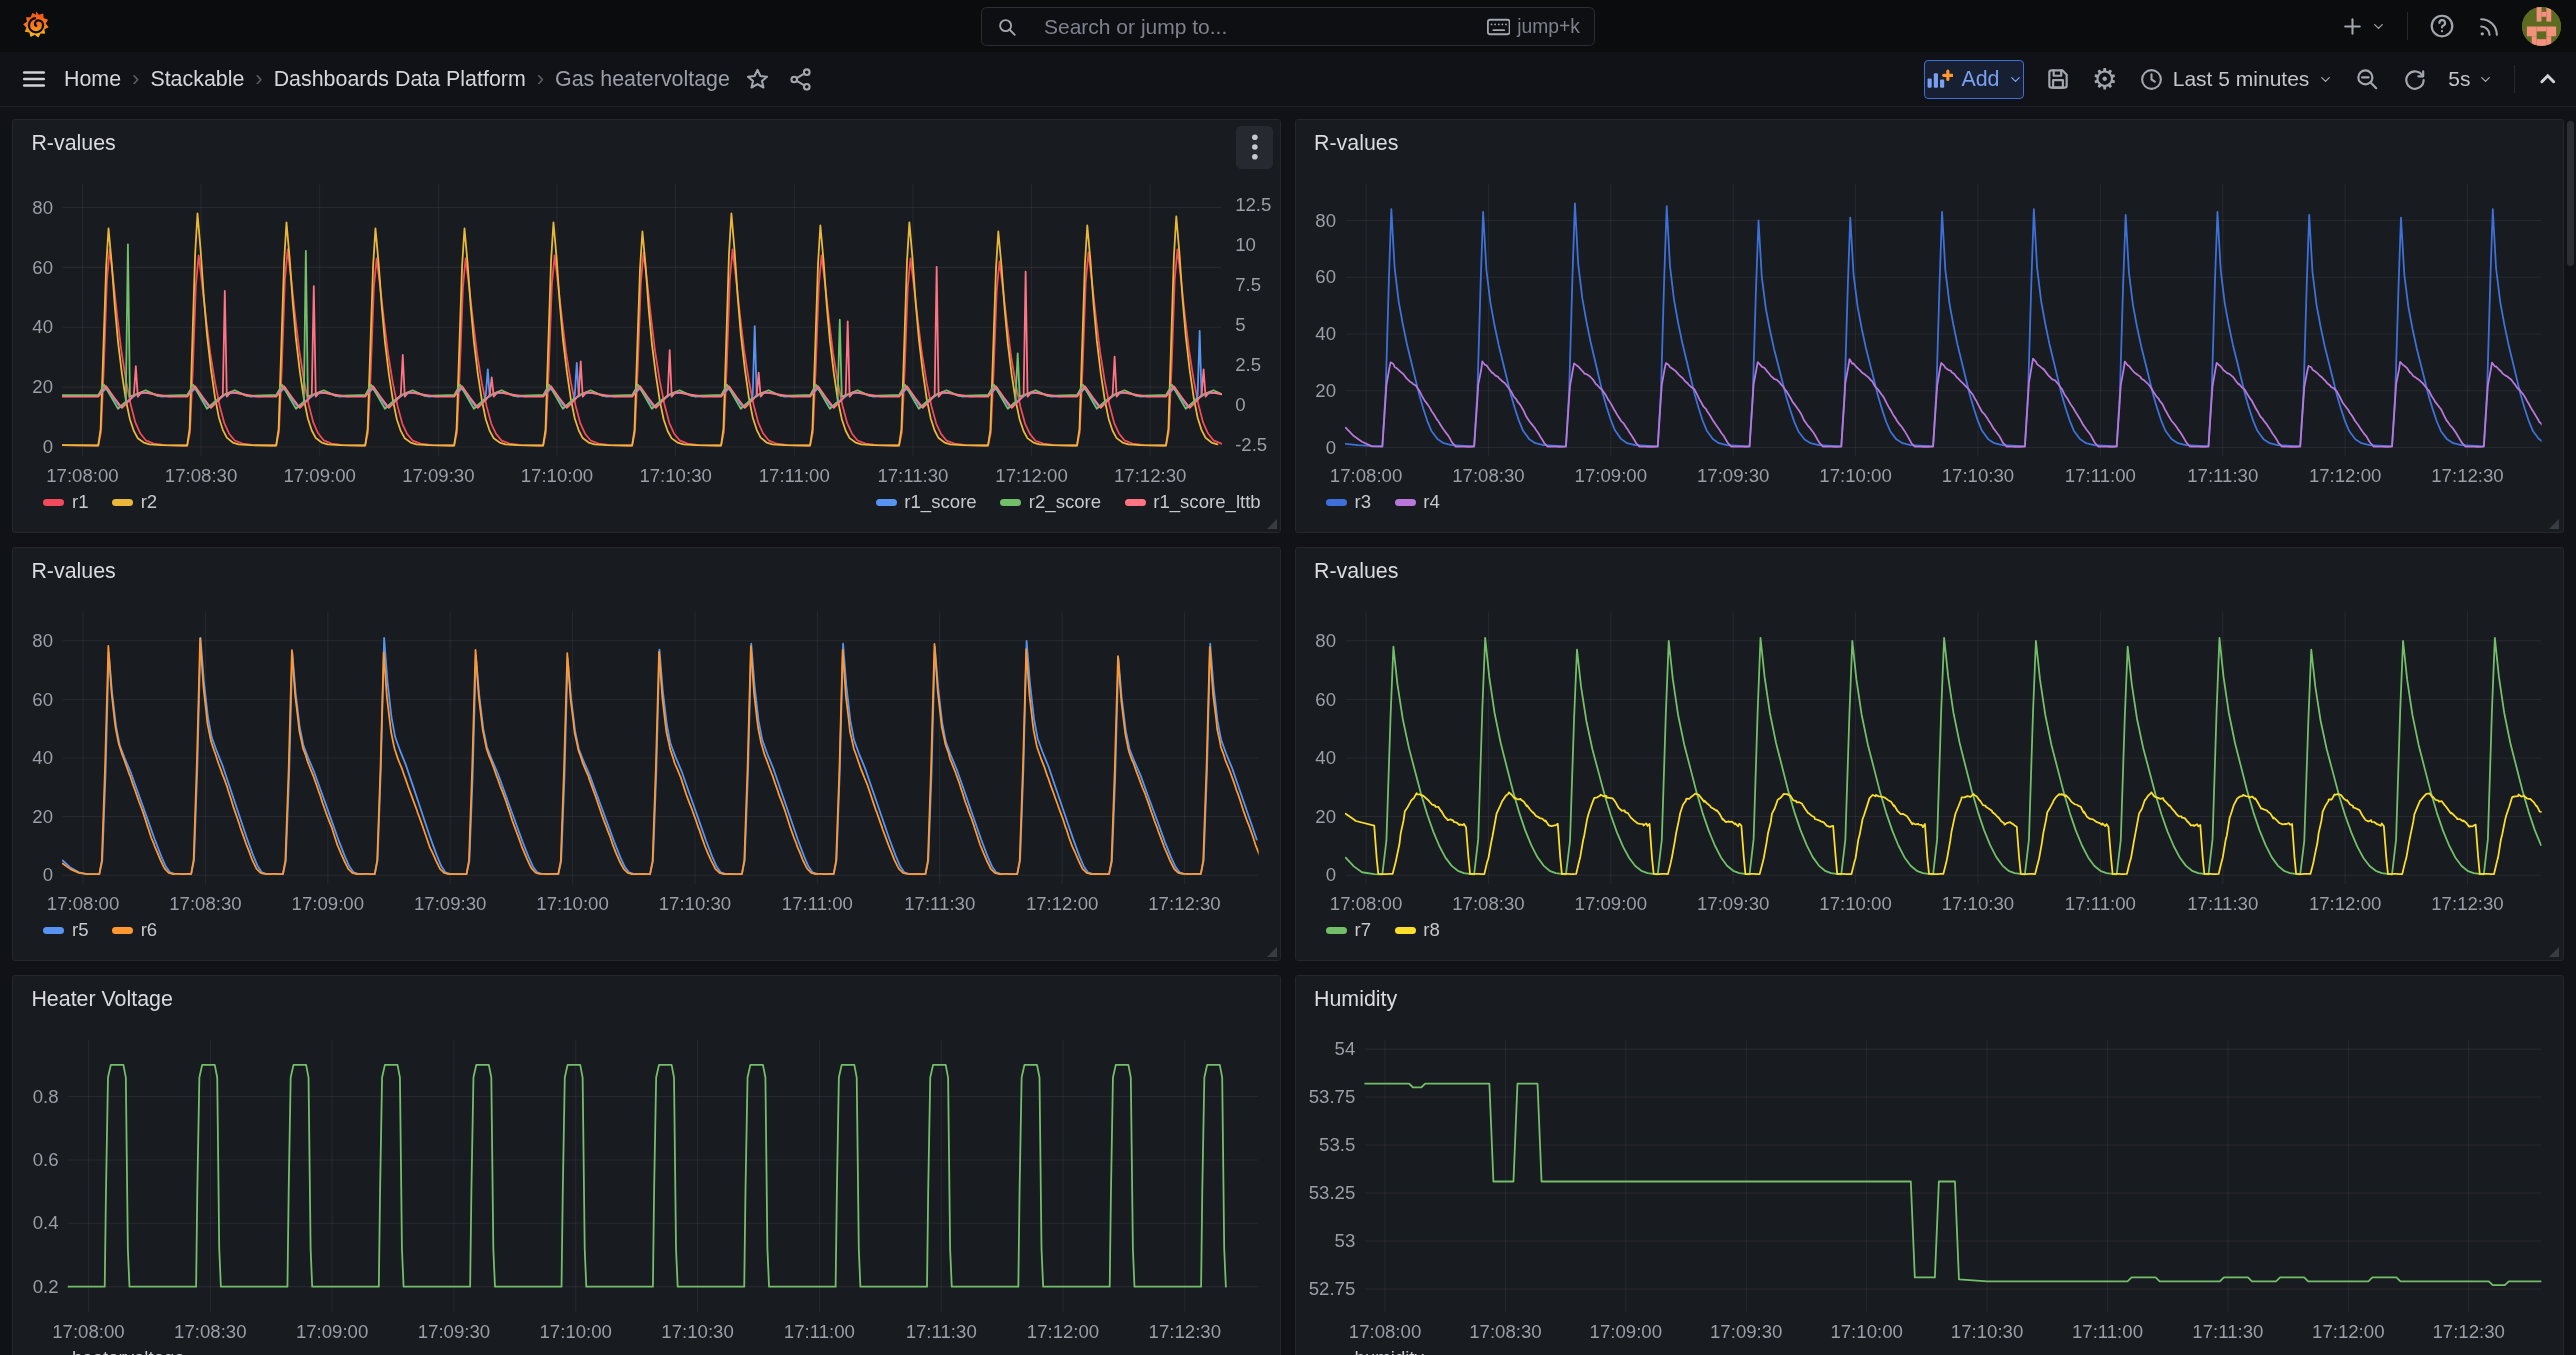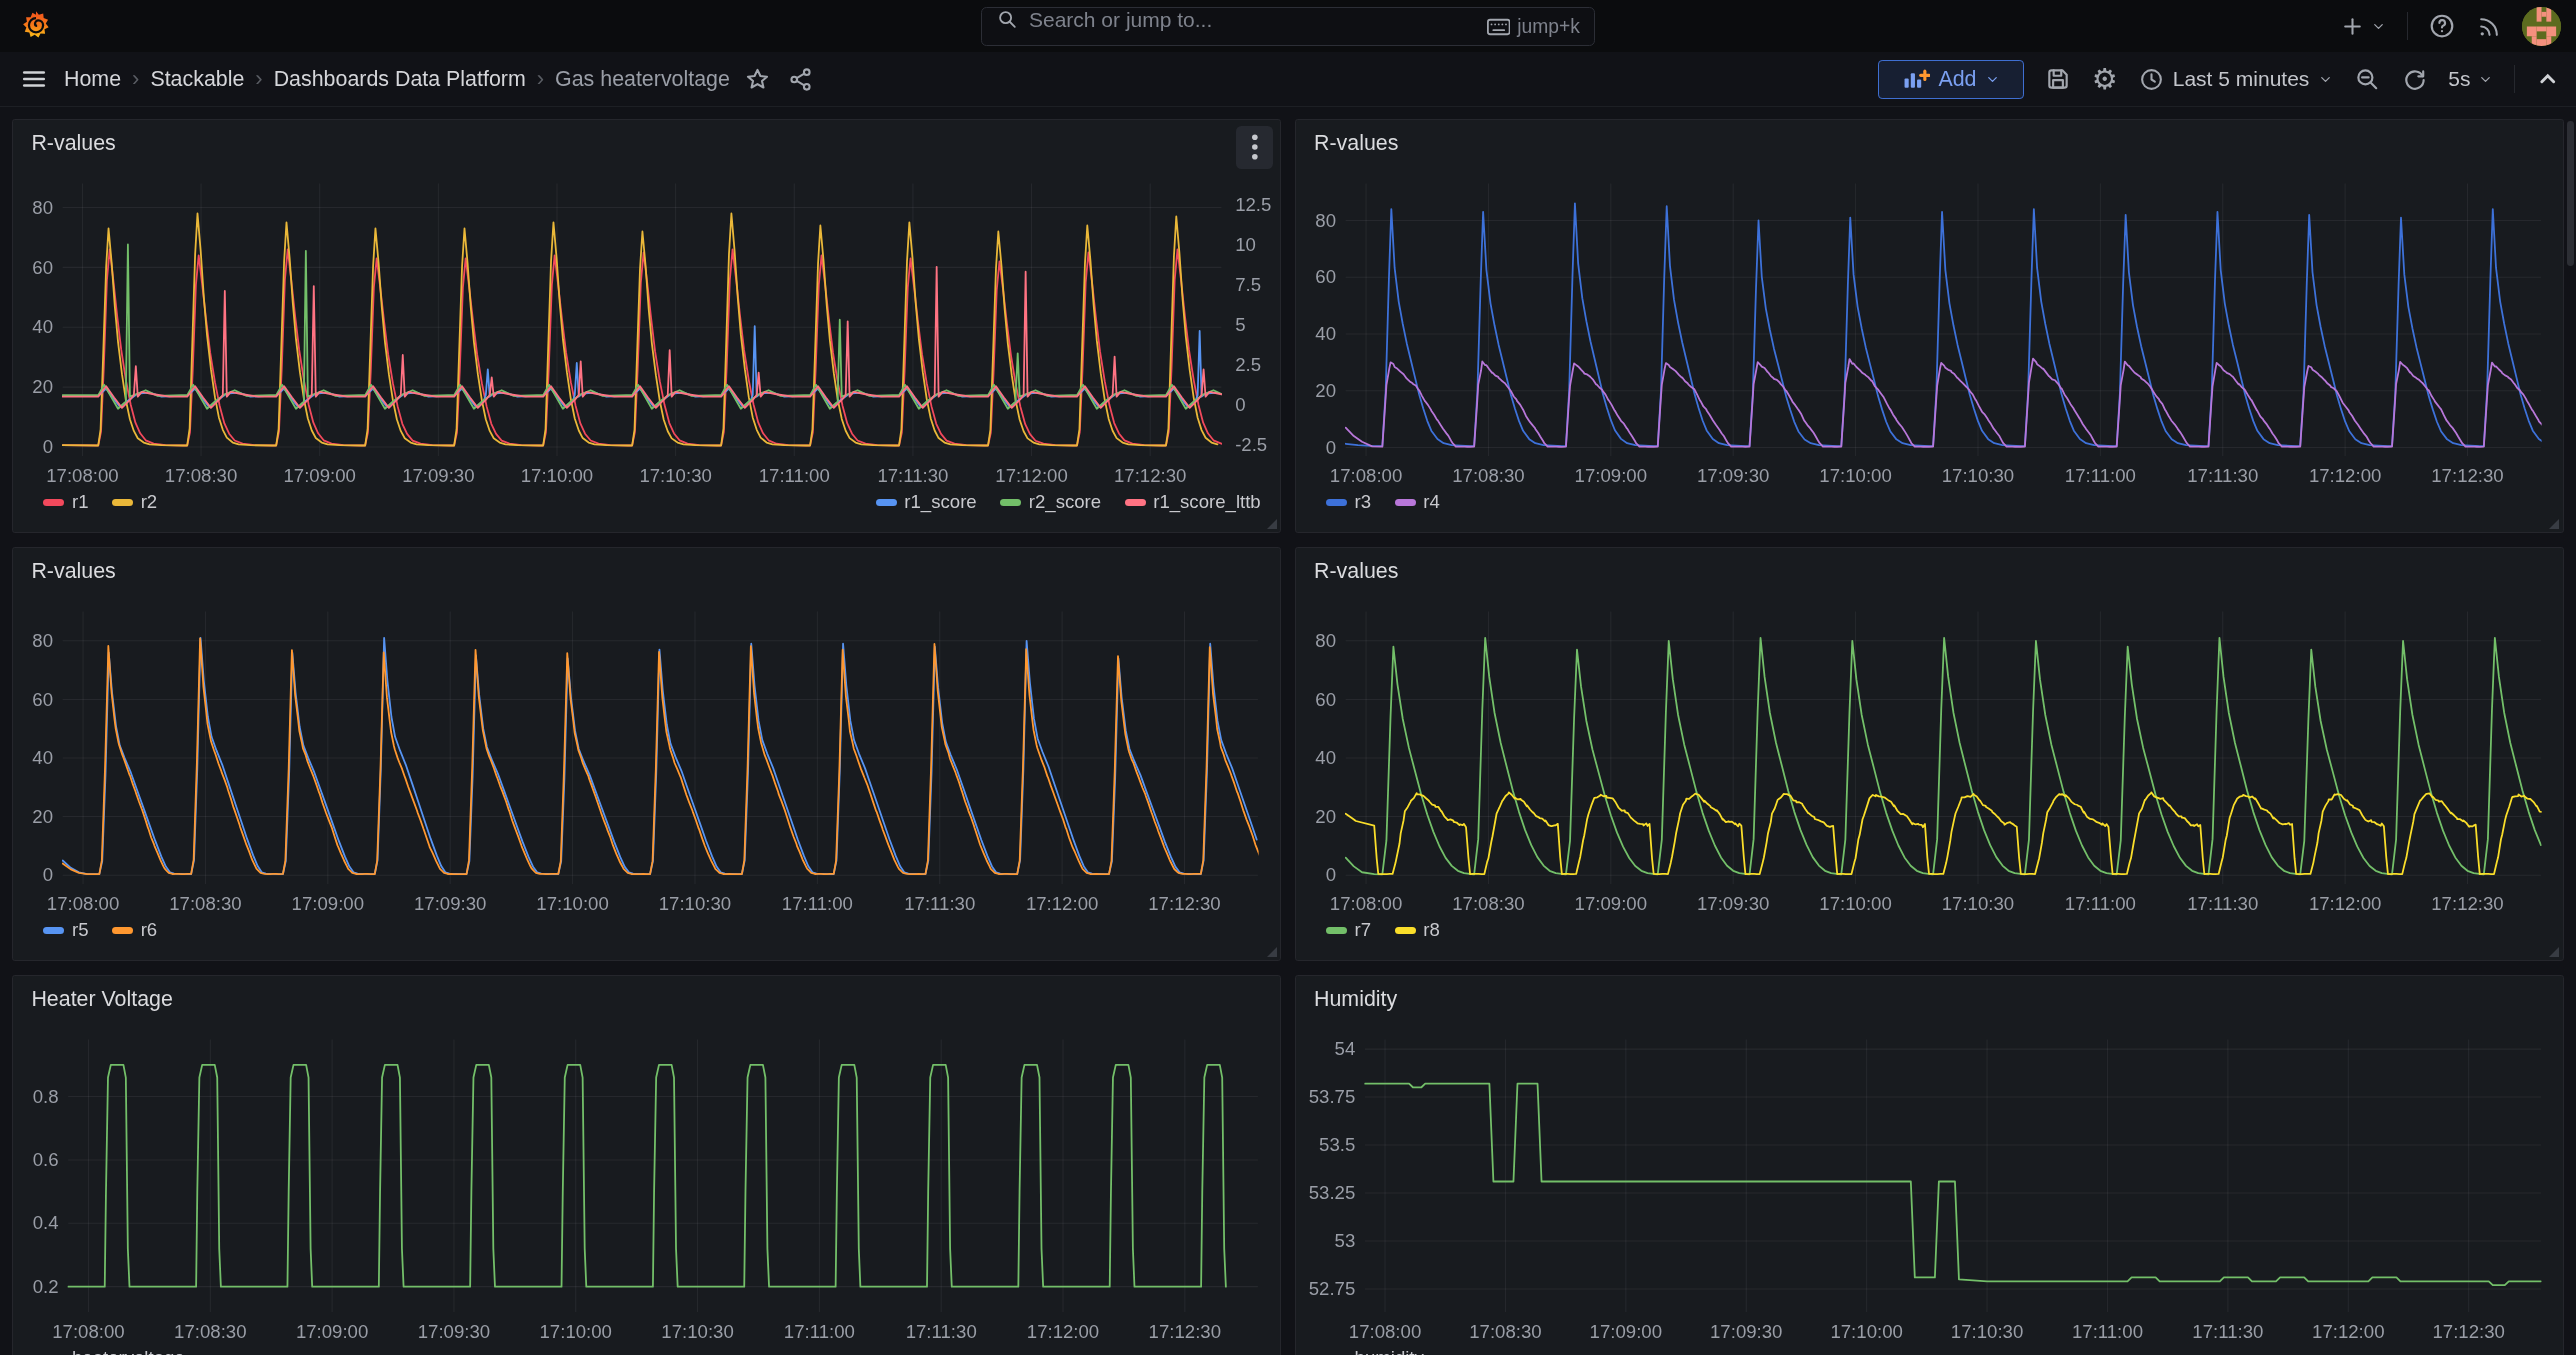--- a/index.html
+++ b/index.html
@@ -5,37 +5,37 @@
 <style>
   * { margin:0; padding:0; box-sizing:border-box; }
   html,body { width:2576px; height:1356px; overflow:hidden; background:#111217;
     font-family:"Liberation Sans", sans-serif; color:#d5d6da; }
 
   
   .topnav { position:relative; height:52px; background:#0b0c0e; display:flex; align-items:center; }
   .logo { margin-left:18px; width:36px; height:36px; display:flex; align-items:center; justify-content:center; cursor:pointer; }
   .searchbox { position:absolute; left:50%; top:7px; transform:translateX(-50%);
     width:614px; height:39px; background:#0e0f13; border:1.4px solid #2c2e36; border-radius:5.5px;
-    display:flex; padding:0 14px; gap:11px; }
+    display:flex; align-items:center; padding:0 14px; gap:26px; }
   .searchbox .ph { font-size:21px; color:#7e828c; flex:1; }
   .shortcut { display:flex; align-items:center; gap:7px; color:#7e828c; font-size:19.3px; }
   .nav-right { position:absolute; right:15px; top:0; height:52px; display:flex; align-items:center; gap:21px; }
   .vdiv { width:1.4px; height:28px; background:#26282e; }
   .avatar { width:39px; height:39px; border-radius:50%; overflow:hidden; background:#5c6b1f; cursor:pointer; }
 
   
   .toolbar { height:55px; background:#111217; border-bottom:0.7px solid #1d1f24;
     display:flex; align-items:center; padding:0 16.6px 0 21px; }
   .crumbs { display:flex; align-items:center; gap:11px; margin-left:17px; font-size:21.4px; }
   .crumb { color:#d5d6da; cursor:pointer; }
   .crumb.current { color:#9a9ea7; }
   .crumb-sep { color:#595c63; font-size:22px; }
   .tb-icons { display:flex; align-items:center; gap:18px; margin-left:15px; }
   .toolbar-right { margin-left:auto; display:flex; align-items:center; gap:21px; }
-  .add-btn { display:flex; align-items:center; gap:8.3px; height:39px; padding:0 23px;
+  .add-btn { display:flex; align-items:center; gap:8.3px; height:39px; padding:0 0;
     border:1.4px solid #3f6fd2; border-radius:4.1px; background:rgba(61,113,217,0.14);
     color:#7ba0f1; font-size:21.4px; cursor:pointer; }
   .timebtn { display:flex; align-items:center; gap:9px; color:#c4c6cc; font-size:21px; cursor:pointer; }
   .interval { display:flex; align-items:center; gap:7px; color:#c4c6cc; font-size:21px; cursor:pointer; }
   .iconbtn { display:flex; align-items:center; justify-content:center; cursor:pointer; }
   .gear-glyph { font-family:"DejaVu Sans", sans-serif; font-size:29px; color:#a2a6ae; line-height:1; }
 
   
   .dash { padding:12.4px 12.4px 0 12.4px; display:grid; grid-template-columns:1fr 1fr;
     grid-auto-rows:414px; gap:14px; }

